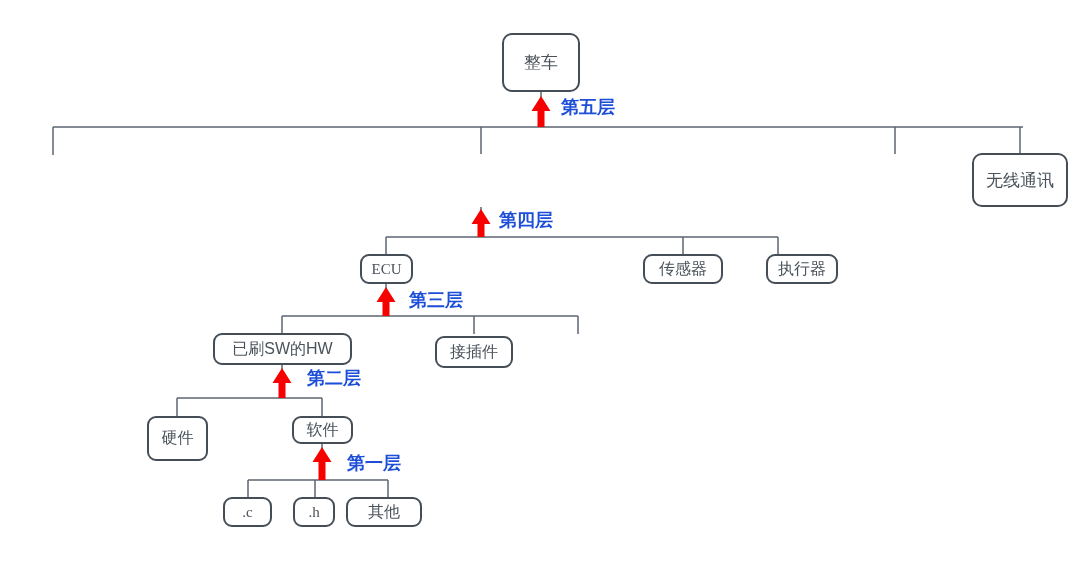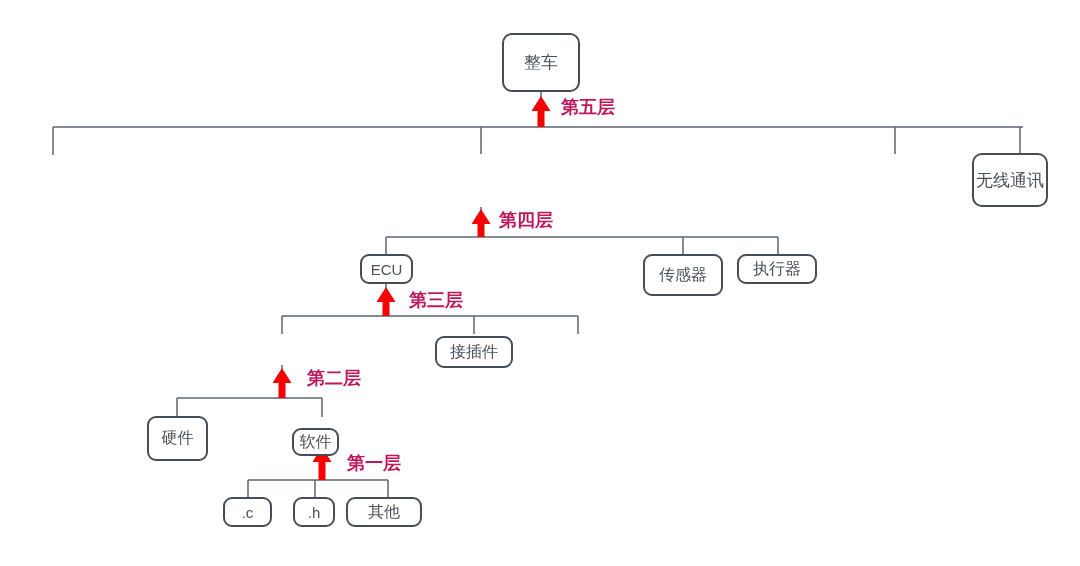--- a/index.html
+++ b/index.html
@@ -16,43 +16,43 @@
     box-sizing:border-box;
     background:#ffffff;
     border:2px solid #454E56;
     border-radius:9px;
     color:#4A525A;
     display:flex;align-items:center;justify-content:center;
     font-size:16px;
     white-space:nowrap;
   }
   .big{border-radius:10px;font-size:17px;}
-  .mono{font-family:Liberation Sans, sans-serif;font-size:15px;}
+  .mono{font-family:Liberation Serif, serif;font-size:15px;}
   .lvl{
     position:absolute;
-    color:#be185d;
+    color:#1d4ed8;
     font-weight:bold;
     font-size:18px;
     line-height:22px;
     white-space:nowrap;
   }
   
   .n0{left:502px;top:33px;width:78px;height:59px}
   .n1{left:9px;top:154px;width:88px;height:53px}
   .n2{left:437px;top:153px;width:90px;height:54px}
   .n3{left:862px;top:153px;width:66px;height:54px}
-  .n4{left:972px;top:153px;width:76px;height:54px}
+  .n4{left:972px;top:153px;width:96px;height:54px}
   .n5{left:360px;top:254px;width:53px;height:30px}
-  .n6{left:643px;top:254px;width:80px;height:42px}
-  .n7{left:737px;top:254px;width:80px;height:30px}
+  .n6{left:643px;top:254px;width:80px;height:30px}
+  .n7{left:766px;top:254px;width:72px;height:30px}
   .n8{left:213px;top:333px;width:139px;height:32px}
   .n9{left:435px;top:336px;width:78px;height:32px}
   .n10{left:528px;top:333px;width:99px;height:32px}
   .n11{left:147px;top:416px;width:61px;height:45px}
-  .n12{left:292px;top:428px;width:47px;height:28px}
+  .n12{left:292px;top:416px;width:61px;height:28px}
   .n13{left:223px;top:497px;width:49px;height:30px}
   .n14{left:293px;top:497px;width:42px;height:30px}
   .n15{left:346px;top:497px;width:76px;height:30px}
   
   .l5{left:561px;top:96px}
   .l4{left:499px;top:209px}
   .l3{left:409px;top:289px}
   .l2{left:307px;top:367px}
   .l1{left:347px;top:452px}
 </style>
@@ -76,20 +76,21 @@
       <path d="M278.5 398 V383 H272.5 L282 368 L291.5 383 H285.5 V398 Z"></path>
       <path d="M318.5 480 V462 H312.5 L322 447 L331.5 462 H325.5 V480 Z"></path>
     </g>
   </svg>
 
   <div class="node big n0">整车</div>
   <div class="node big n4">无线通讯</div>
   <div class="node mono n5">ECU</div>
   <div class="node n6">传感器</div>
   <div class="node n7">执行器</div>
+  <div class="node n8">已刷SW的HW</div>
   <div class="node n9">接插件</div>
   <div class="node n11">硬件</div>
   <div class="node n12">软件</div>
   <div class="node mono n13">.c</div>
   <div class="node mono n14">.h</div>
   <div class="node n15">其他</div>
 
   <div class="lvl l5">第五层</div>
   <div class="lvl l4">第四层</div>
   <div class="lvl l3">第三层</div>

